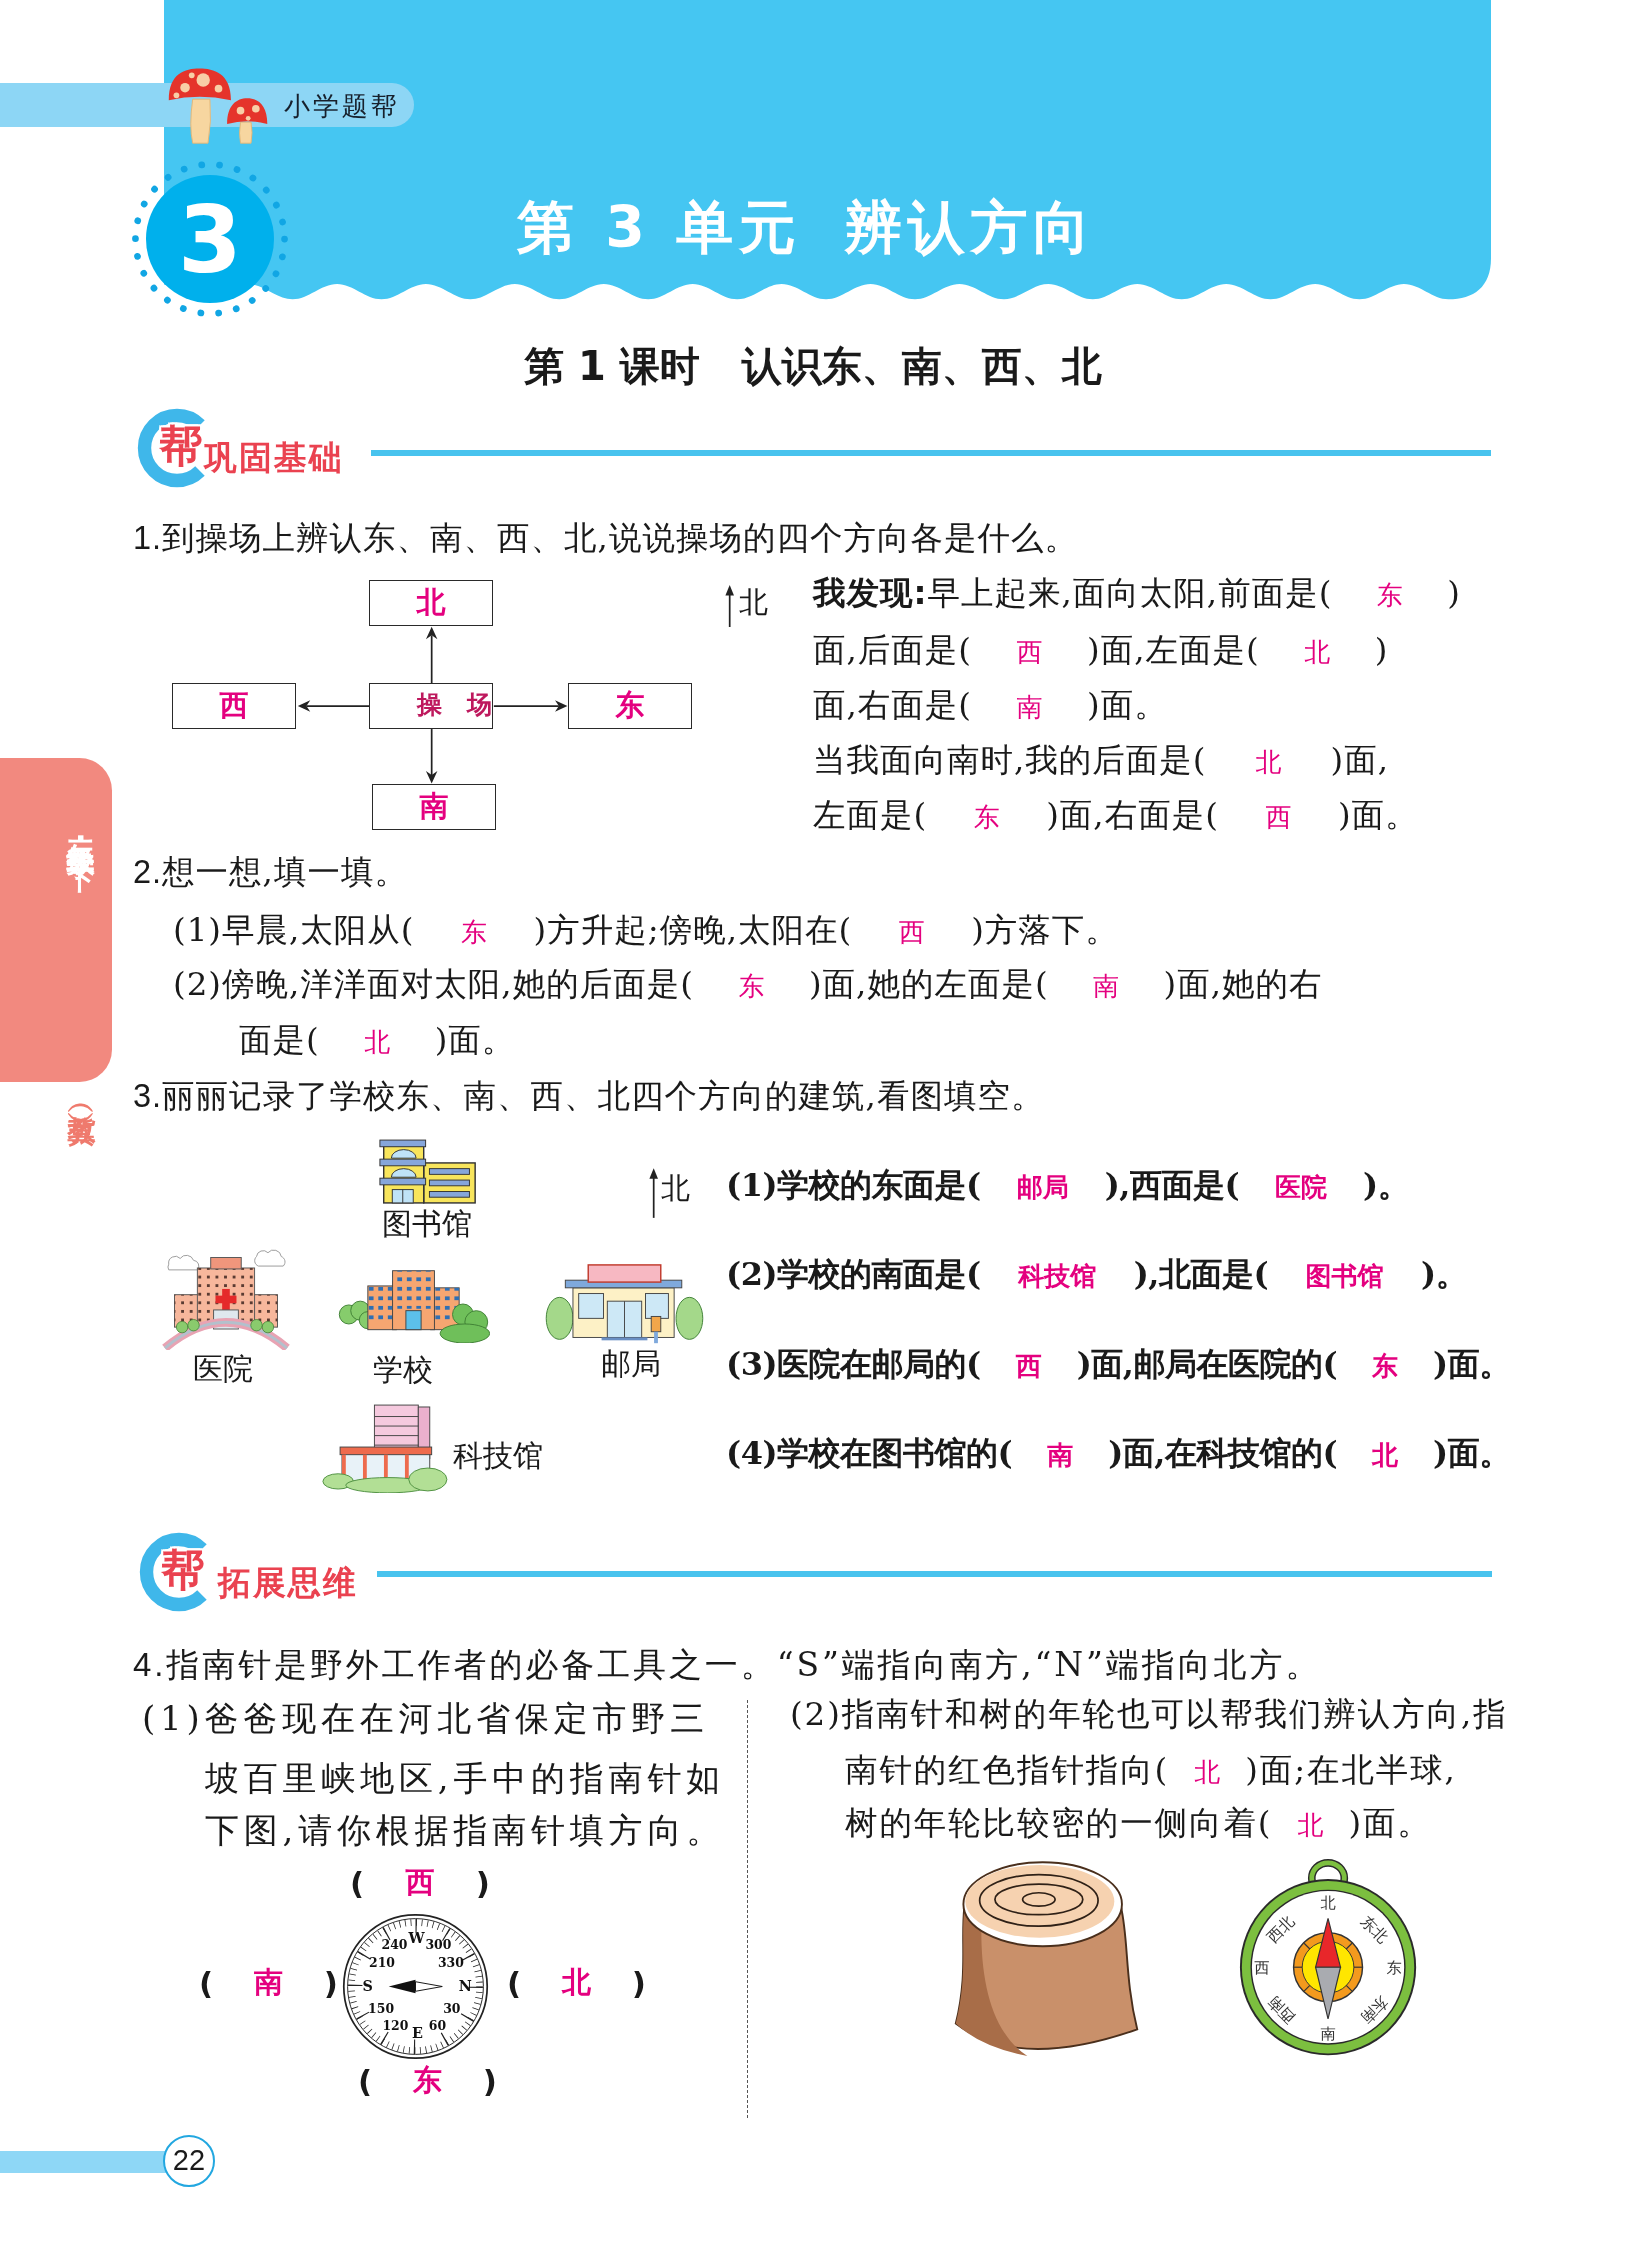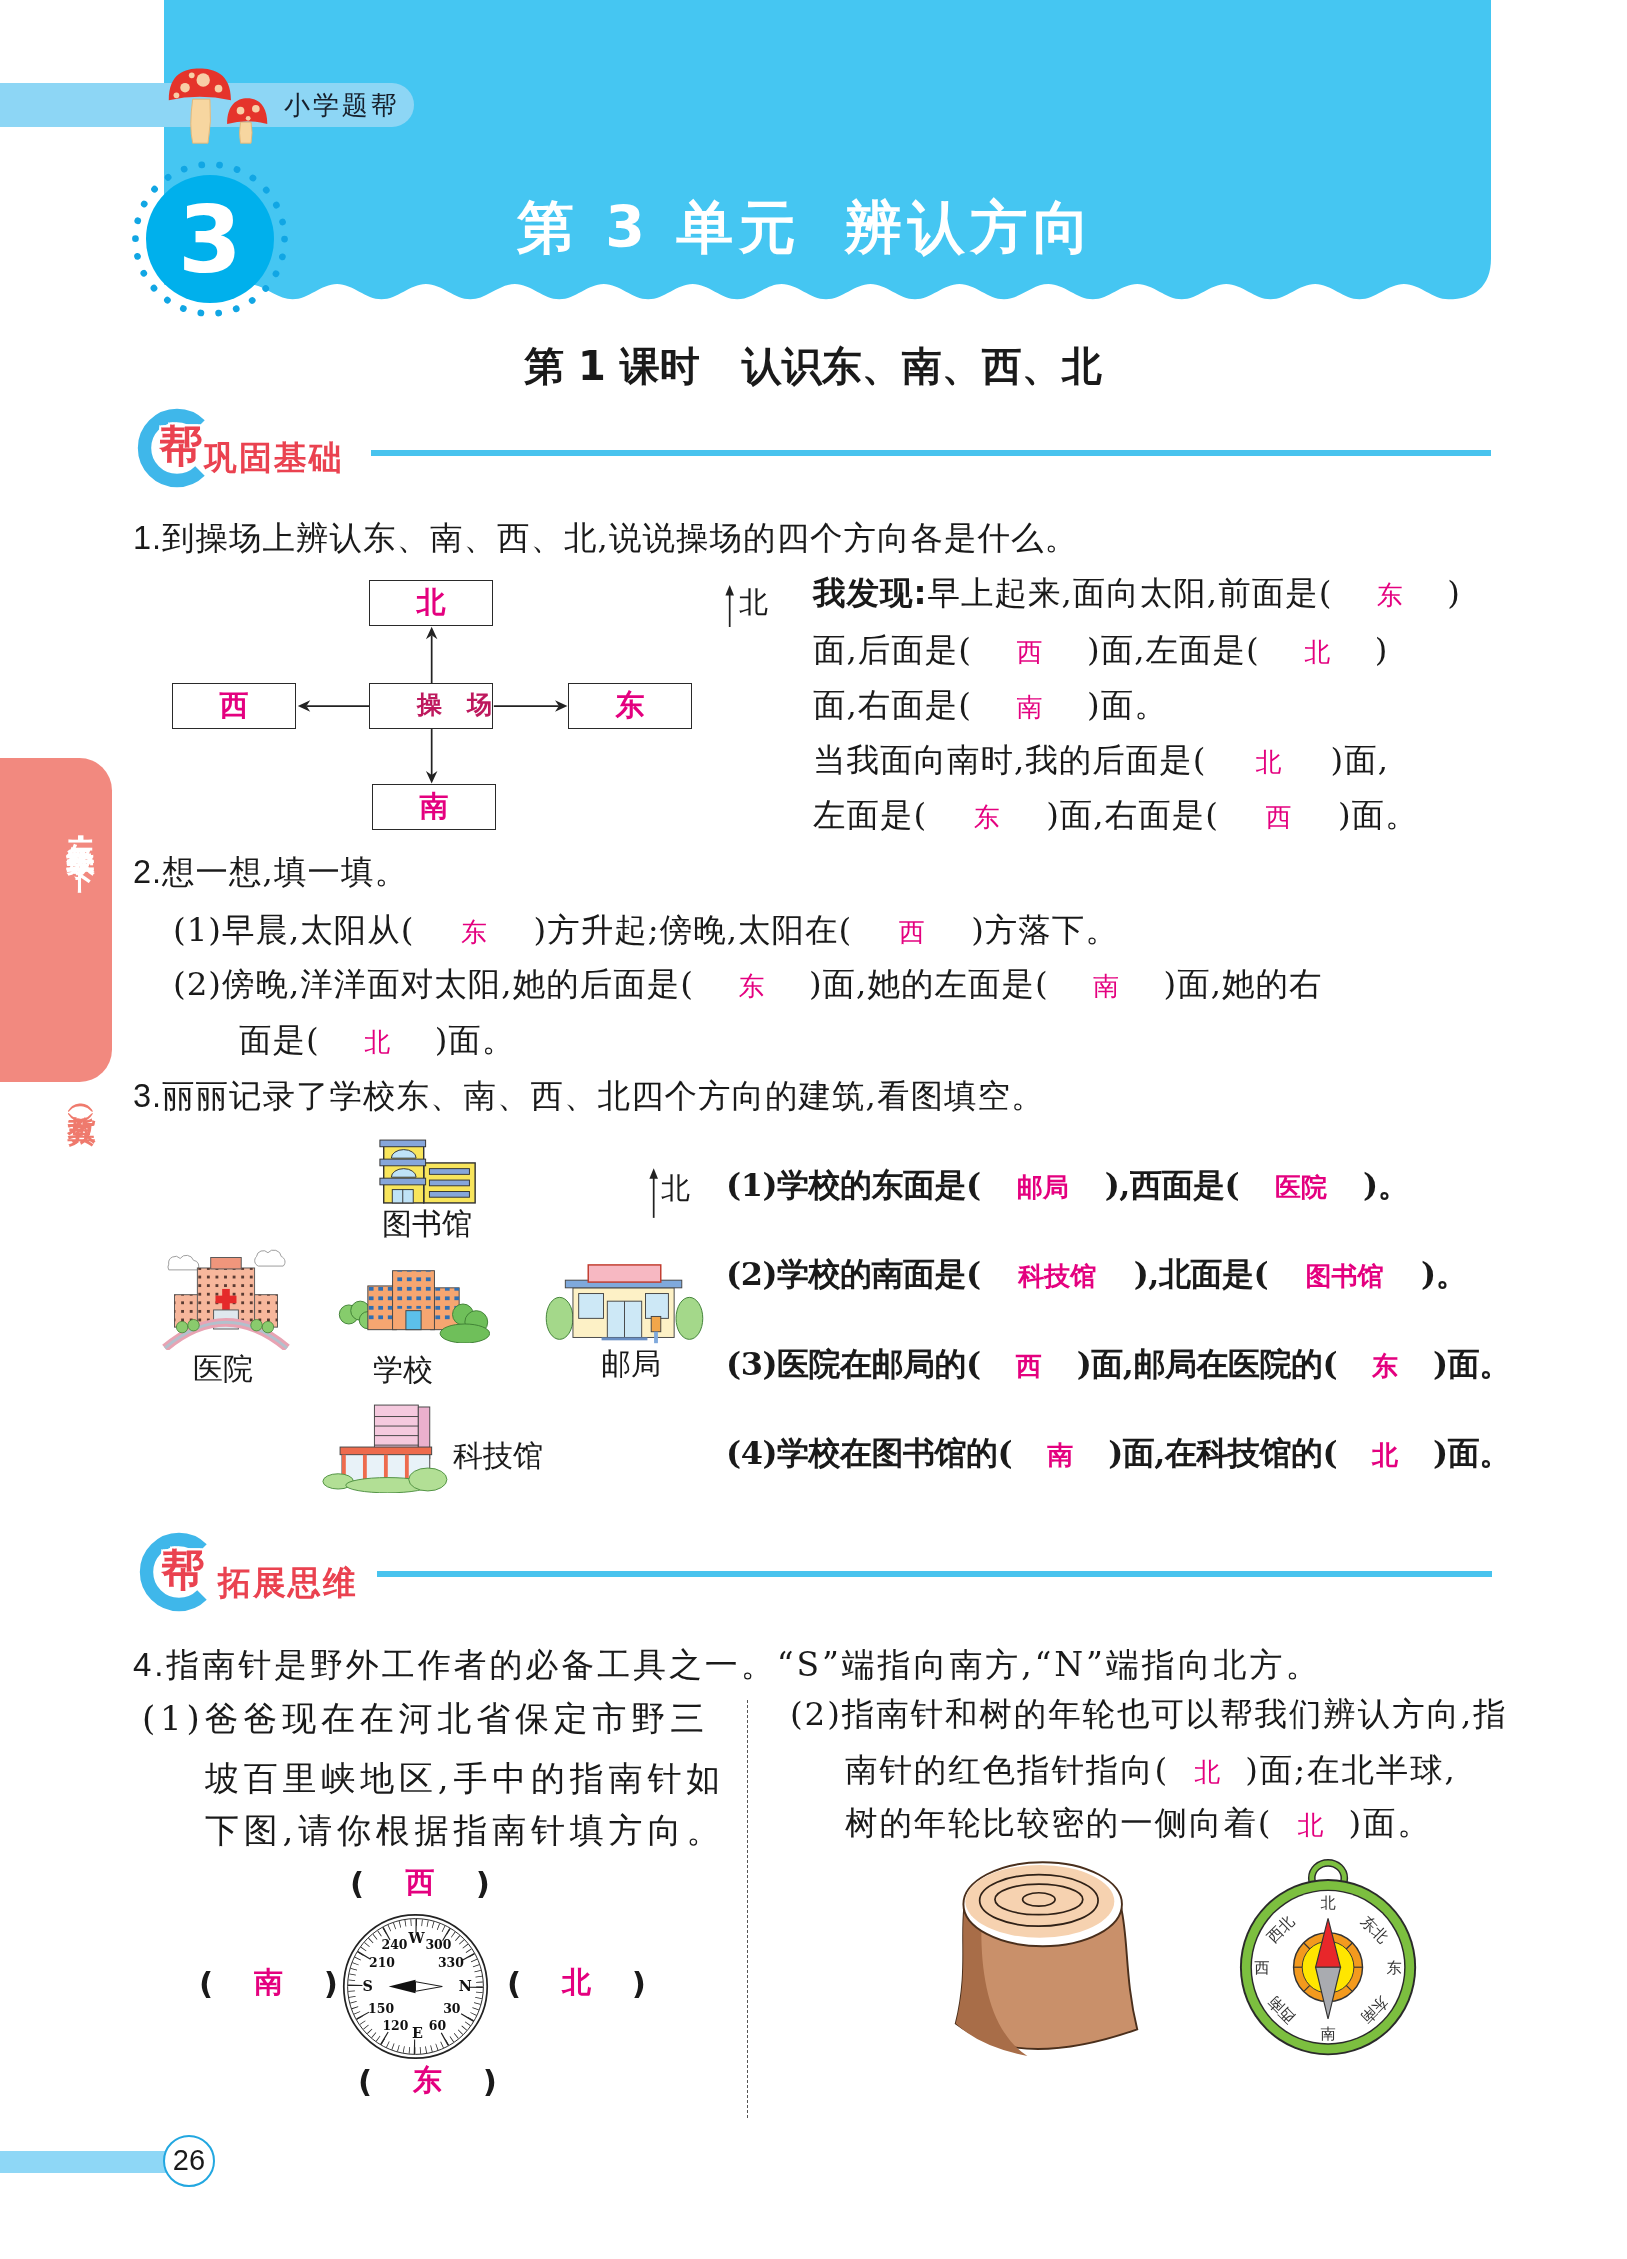--- a/index.html
+++ b/index.html
@@ -5,21 +5,21 @@
   html, body { margin:0; padding:0; background:#fff; }
   #page { position:relative; width:1628px; height:2260px; overflow:hidden; background:#fff;
           font-family:"DejaVu Serif","Liberation Serif",serif; color:#1a1a1a; }
   #page * { box-sizing:border-box; }
   .abs { position:absolute; }
   .sans { font-family:"DejaVu Sans","Liberation Sans",sans-serif;text-align:center; }
 
   
   .brand-band { left:0; top:83px; width:414px; height:44px; background:#8dd6f5; border-radius:0 22px 22px 0; z-index:2; }
   .brand-text { left:284px; top:90px; font-size:26px; line-height:34px; color:#17202c; letter-spacing:2.9px; z-index:4;
-                font-family:Liberation Mono, monospace; white-space:nowrap; }
+                font-family:Liberation Serif, serif; white-space:nowrap; }
   .hdr-title { position:absolute; color:#fff; font-family:"DejaVu Sans","Liberation Sans",sans-serif; font-weight:bold;
                font-size:57px; line-height:67px; letter-spacing:5.7px; white-space:nowrap; z-index:4; }
 
   .lesson { left:335px; top:344px; width:956px; text-align:center; font-size:40px; font-weight:bold; line-height:44px;
             font-family:"DejaVu Sans","Liberation Sans",sans-serif; white-space:nowrap; }
   .lesson .gap { display:inline-block; width:42px; }
 
   
   .sec-badge { font-family:"DejaVu Sans","Liberation Sans",sans-serif; font-weight:bold; color:#ea4250; font-size:44px; line-height:48px;
                text-shadow: 1.9px 0 #fff, -1.9px 0 #fff, 0 1.9px #fff, 0 -1.9px #fff, 1.9px 1.9px #fff, -1.9px -1.9px #fff, 1.9px -1.9px #fff, -1.9px 1.9px #fff; z-index:3; }
@@ -381,16 +381,16 @@
       <text x="45" y="164" transform="rotate(-135 45 158)">西南</text>
       <text x="143" y="164" transform="rotate(135 143 158)">东南</text>
     </g>
   </svg>
 
   <div class="abs side-tab"></div>
   <div class="abs tab-grade">三年级数学·下</div>
   <div class="abs tab-edition">（冀教）</div>
 
   <div class="abs pg-band"></div>
-  <div class="abs pg-circle">26</div>
+  <div class="abs pg-circle">22</div>
 
 </div>
 
 
 </body></html>

